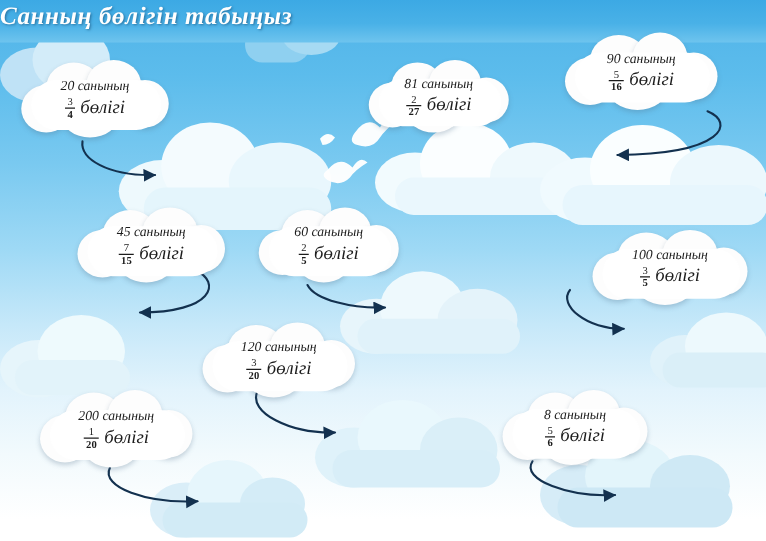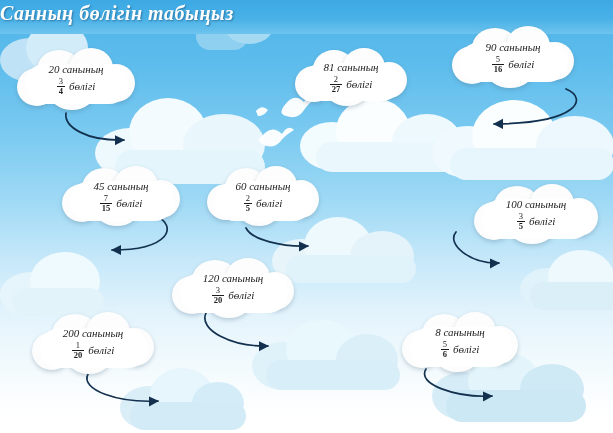--- a/index.html
+++ b/index.html
@@ -31,21 +31,21 @@
   .bubble .body span.inner{box-shadow:none;background:#ffffff;}
   .bubble .txt{position:absolute;left:0;top:0;width:100%;height:100%;
       display:flex;flex-direction:column;align-items:center;justify-content:center;
       font-style:italic;color:#1c1c1c;z-index:4;}
   .line1{font-size:11px;white-space:nowrap;line-height:13px;}
   .line2{display:flex;align-items:center;gap:4px;line-height:13px;margin-top:1px;}
   .frac{display:inline-flex;flex-direction:column;align-items:center;
         font-style:normal;font-size:8.5px;line-height:9px;}
   .frac .num{padding:0 2px;}
   .frac .den{padding:0 2px;border-top:1px solid #1c1c1c;font-weight:bold;}
-  .word{font-size:11px;white-space:nowrap;}
+  .word{font-size:15px;white-space:nowrap;}
 
   svg.arrows{position:absolute;left:0;top:0;width:613px;height:433px;
      pointer-events:none;z-index:3;}
   .birds{position:absolute;z-index:2;}
 </style>
 </head>
 <body>
 
 <div id="stage">
 
@@ -286,21 +286,21 @@
       <div class="line2">
         <span class="frac">
           <span class="num">3</span>
           <span class="den">5</span>
         </span>
         <span class="word">бөлігі</span>
       </div>
     </div>
   </div>
 
-  <div class="bubble" style="left:170px;top:258px;width:126px;height:60px;z-index:6;">
+  <div class="bubble" style="left:160px;top:258px;width:126px;height:60px;z-index:6;">
     <div class="body">
       <span style="left:2px;top:18px;width:40px;height:38px;"></span>
       <span style="left:22px;top:2px;width:46px;height:40px;"></span>
       <span style="left:56px;top:0px;width:44px;height:38px;"></span>
       <span style="left:86px;top:14px;width:38px;height:38px;"></span>
       <span style="left:36px;top:24px;width:46px;height:36px;"></span>
       <span class="inner" style="left:10px;top:15px;width:108px;height:40px;border-radius:22px;"></span>
     </div>
     <div class="txt">
       <div class="line1">

